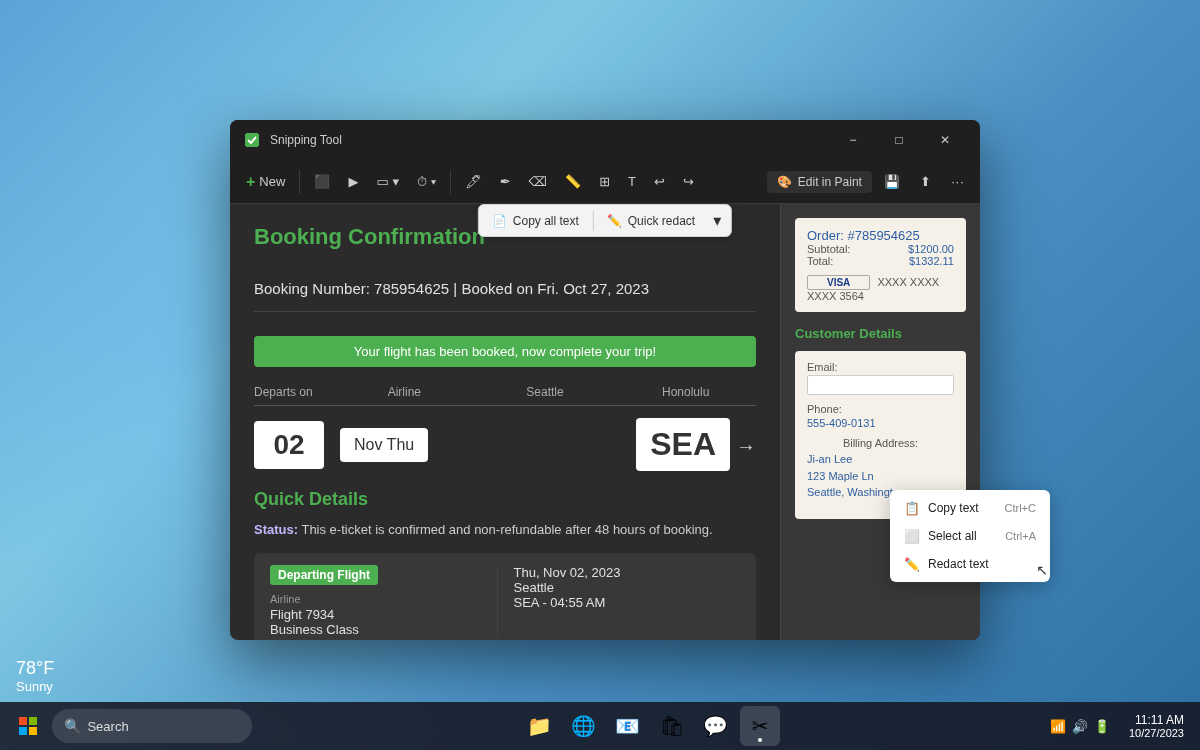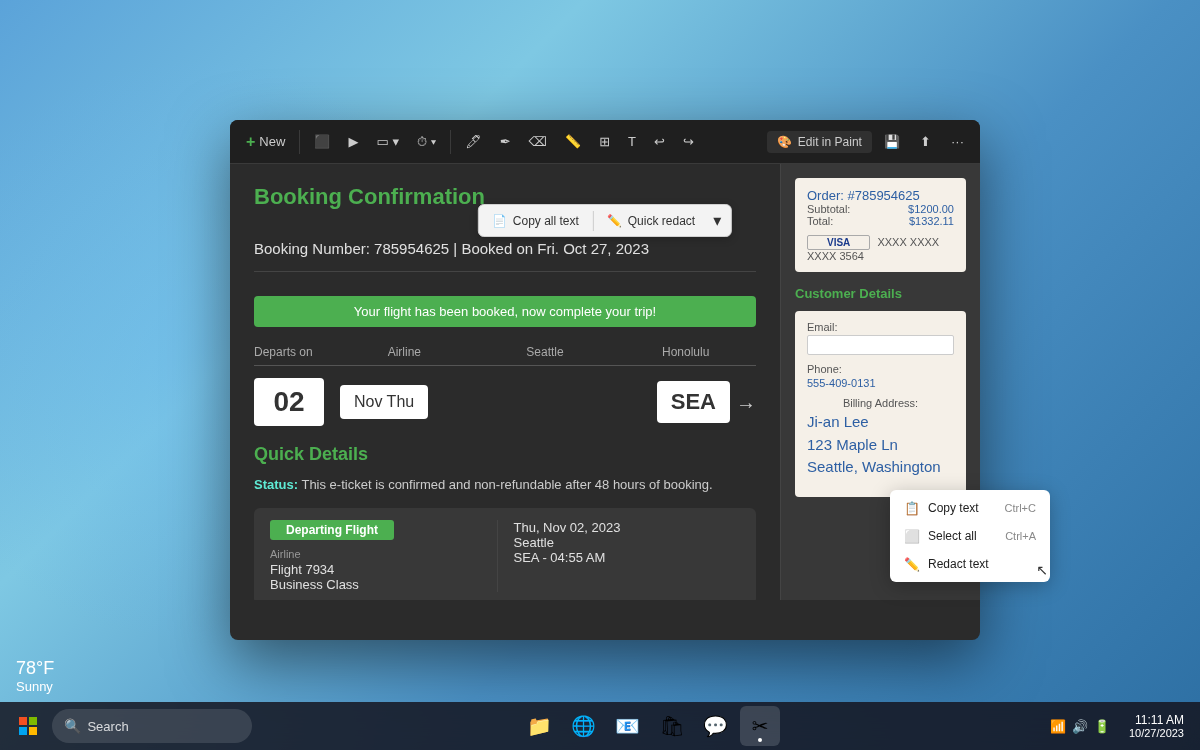--- a/index.html
+++ b/index.html
@@ -305,21 +305,21 @@
     }
     .route-airports {
       display: flex;
       align-items: center;
       gap: 6px;
       margin-left: auto;
     }
     .airport-code {
       background: white;
       color: #333;
-      font-size: 22px;
+      font-size: 32px;
       font-weight: bold;
       padding: 8px 14px;
       border-radius: 4px;
     }
     .arrow-right {
       color: #ccc;
       font-size: 20px;
     }
 
     .section-title {
@@ -327,21 +327,21 @@
       font-size: 18px;
       font-weight: 600;
       margin-bottom: 12px;
     }
 
     .status-text {
       font-size: 13px;
       color: #ccc;
       margin-bottom: 16px;
     }
-    .status-text strong { color: #5eead4; }
+    .status-text strong { color: #c4b5fd; }
 
     .flight-card {
       background: #383838;
       border-radius: 6px;
       overflow: hidden;
     }
     .flight-card-header {
       display: flex;
       padding: 12px 16px;
       border-bottom: 1px solid #444;
@@ -438,21 +438,21 @@
       font-size: 11px;
       color: #2d5fa3;
     }
     .billing-label {
       font-size: 11px;
       color: #555;
       margin-bottom: 2px;
       text-align: center;
     }
     .billing-value {
-      font-size: 15px;
+      font-size: 11px;
       color: #2d5fa3;
       line-height: 1.5;
     }
 
     
     .context-menu {
       position: absolute;
       top: 490px;
       left: 890px;
       background: white;
@@ -500,20 +500,34 @@
 
 <div style="position:absolute;inset:0;"></div>
 
 <div class="weather">
   <div class="temp">78°F</div>
   <div>Sunny</div>
 </div>
 
 <div class="window">
 
+  <div class="titlebar">
+    <div class="titlebar-icon">
+      <svg viewBox="0 0 16 16" fill="none">
+        <rect x="1" y="1" width="14" height="14" rx="2" fill="#4caf50"></rect>
+        <path d="M4 8 L7 11 L12 5" stroke="white" stroke-width="2" fill="none"></path>
+      </svg>
+    </div>
+    <span class="titlebar-title">Snipping Tool</span>
+    <div class="titlebar-controls">
+      <div class="titlebar-btn">−</div>
+      <div class="titlebar-btn">□</div>
+      <div class="titlebar-btn close">✕</div>
+    </div>
+  </div>
 
   <div class="toolbar">
     <div class="toolbar-btn">
       <span class="plus">+</span>
       <span>New</span>
     </div>
     <div class="toolbar-separator"></div>
     <div class="toolbar-btn">
       <span>⬛</span>
     </div>
@@ -617,21 +631,21 @@
       <div class="section-title">Quick Details</div>
 
       <div class="status-text">
         <strong>Status:</strong>
         <span>This e-ticket is confirmed and non-refundable after 48 hours of booking.</span>
       </div>
 
       <div class="flight-card">
         <div class="flight-card-header">
           <div class="flight-card-left">
-            <div style="background:#4caf50;color:white;display:inline-block;padding:3px 16px;border-radius:3px;font-size:12px;font-weight:600;margin-bottom:8px;">Departing Flight</div>
+            <div style="background:#4caf50;color:white;display:inline-block;padding:3px 8px;border-radius:3px;font-size:12px;font-weight:600;margin-bottom:8px;">Departing Flight</div>
             <div class="flight-card-label">Airline</div>
             <div class="flight-card-value">Flight 7934</div>
             <div class="flight-card-value">Business Class</div>
           </div>
           <div class="flight-card-right">
             <div class="flight-card-value" style="font-weight:500;">Thu, Nov 02, 2023</div>
             <div class="flight-card-value">Seattle</div>
             <div class="flight-card-value">SEA - 04:55 AM</div>
           </div>
         </div>

